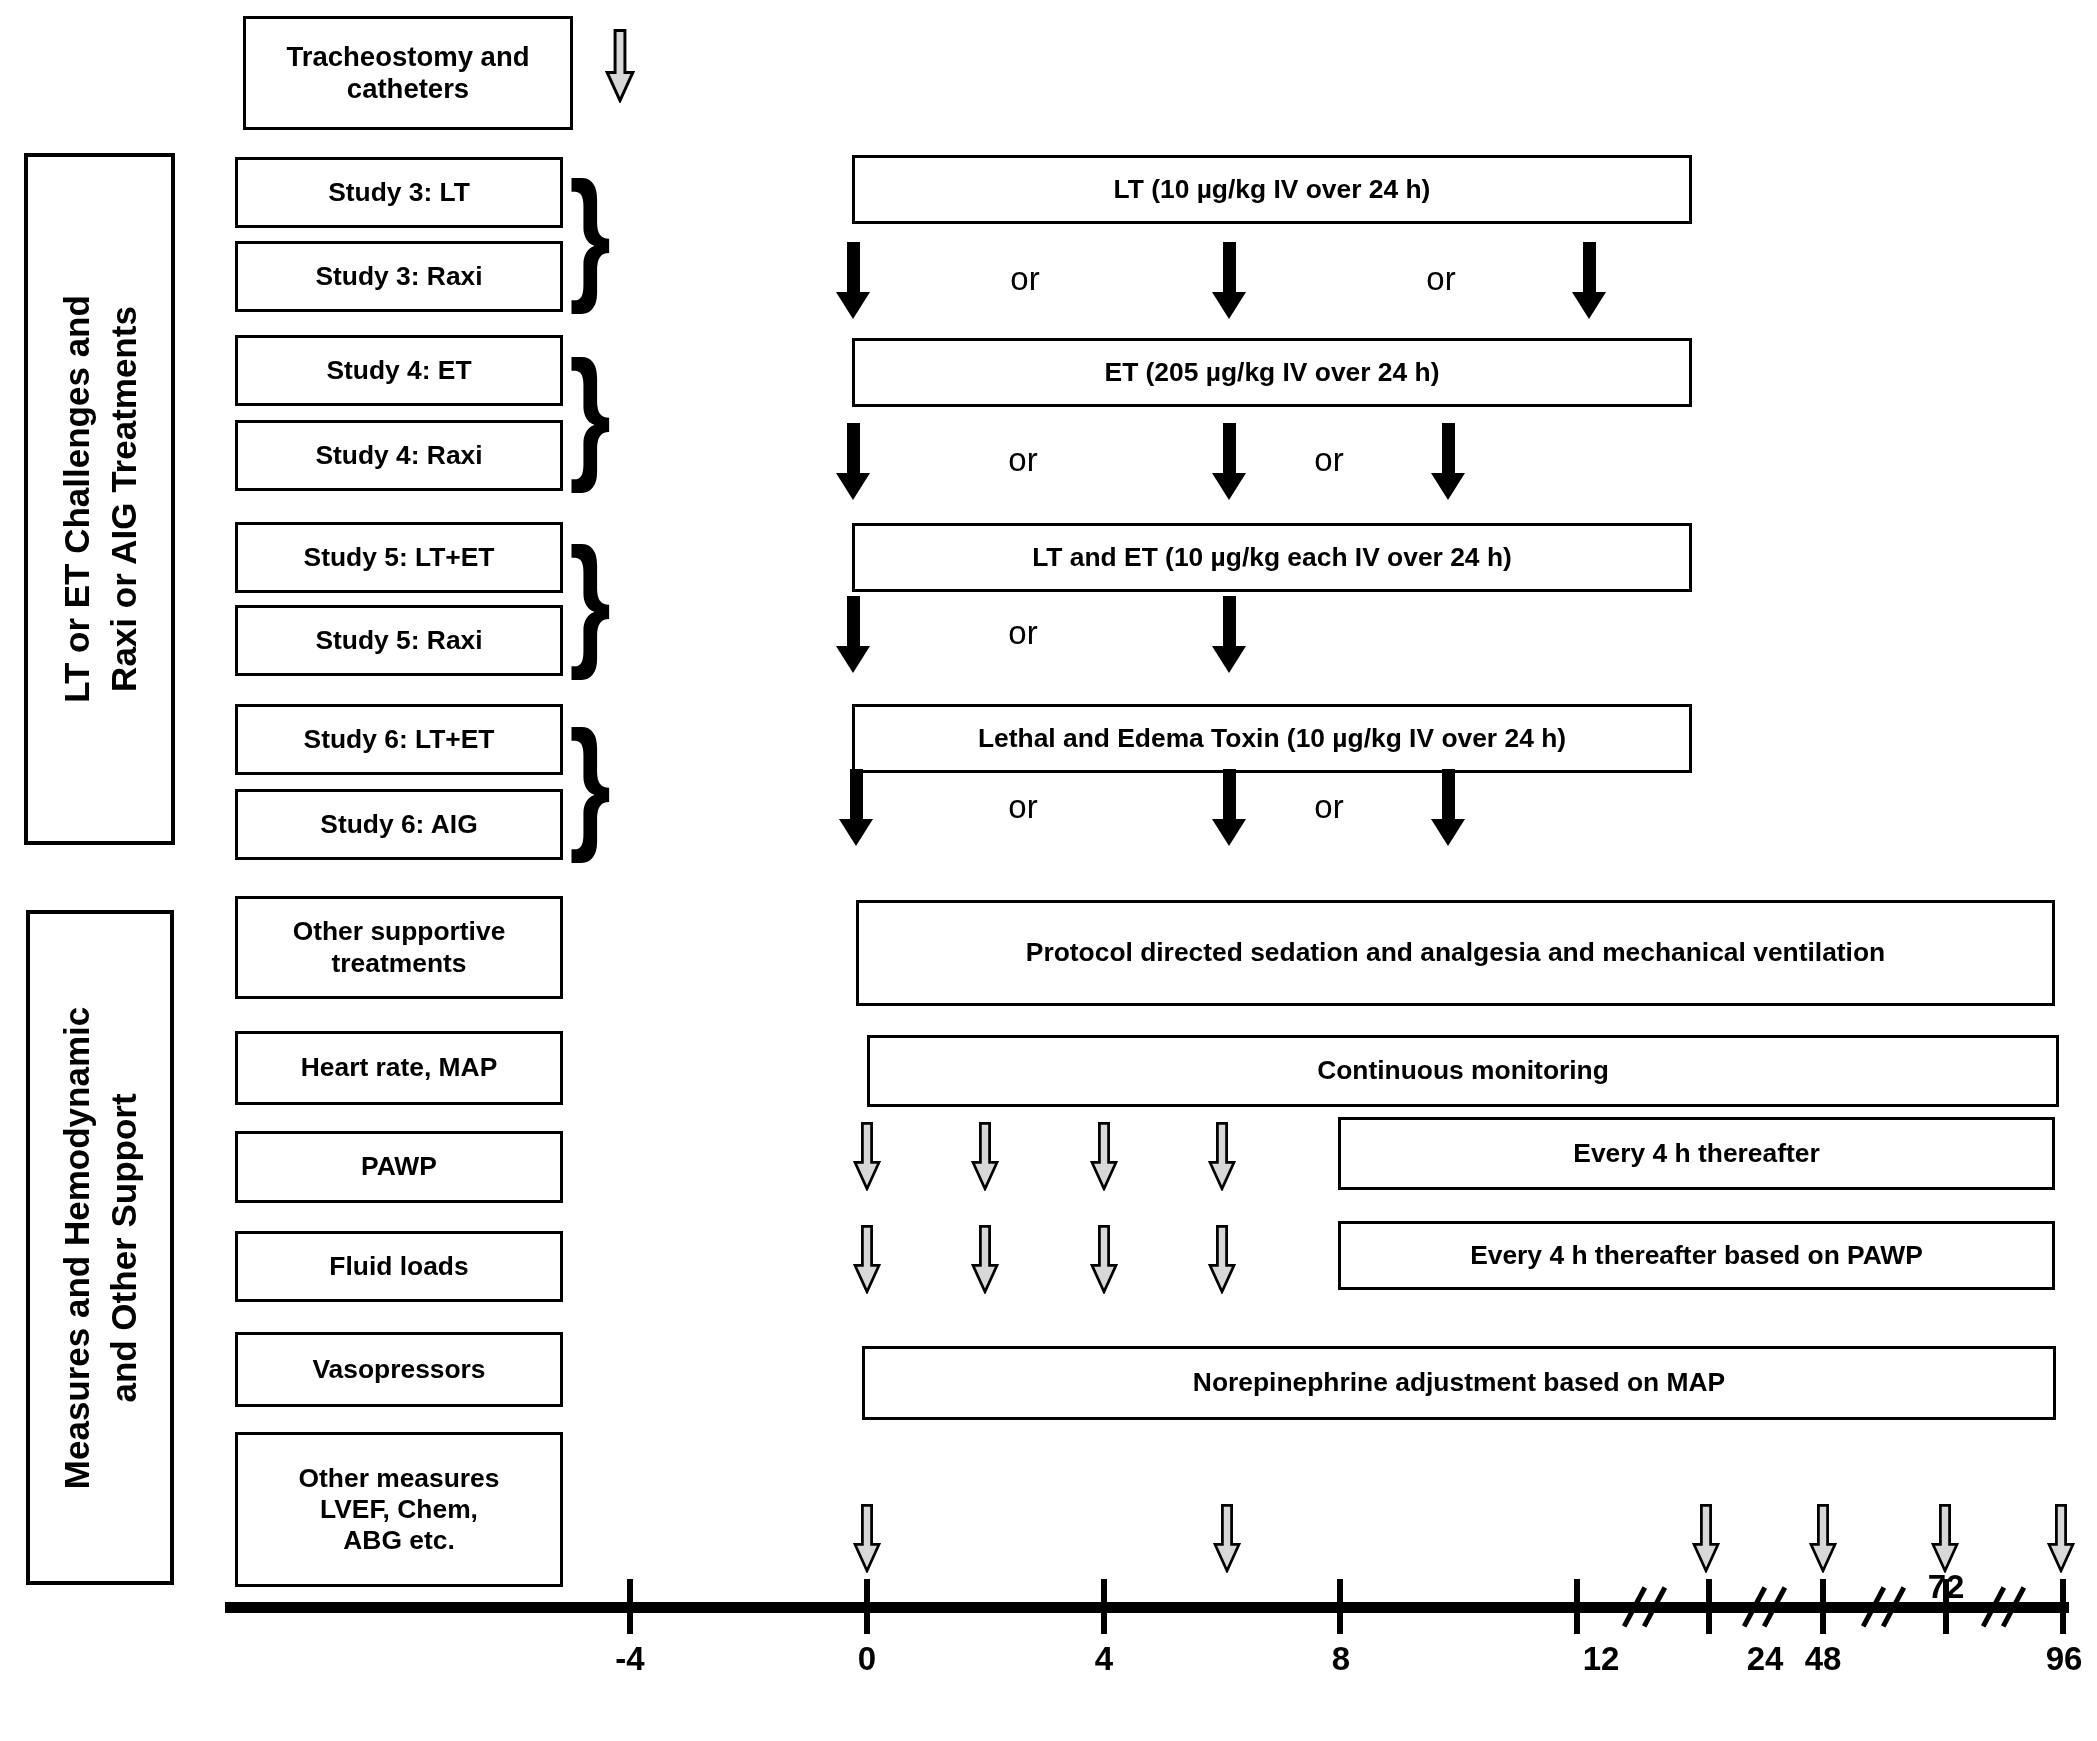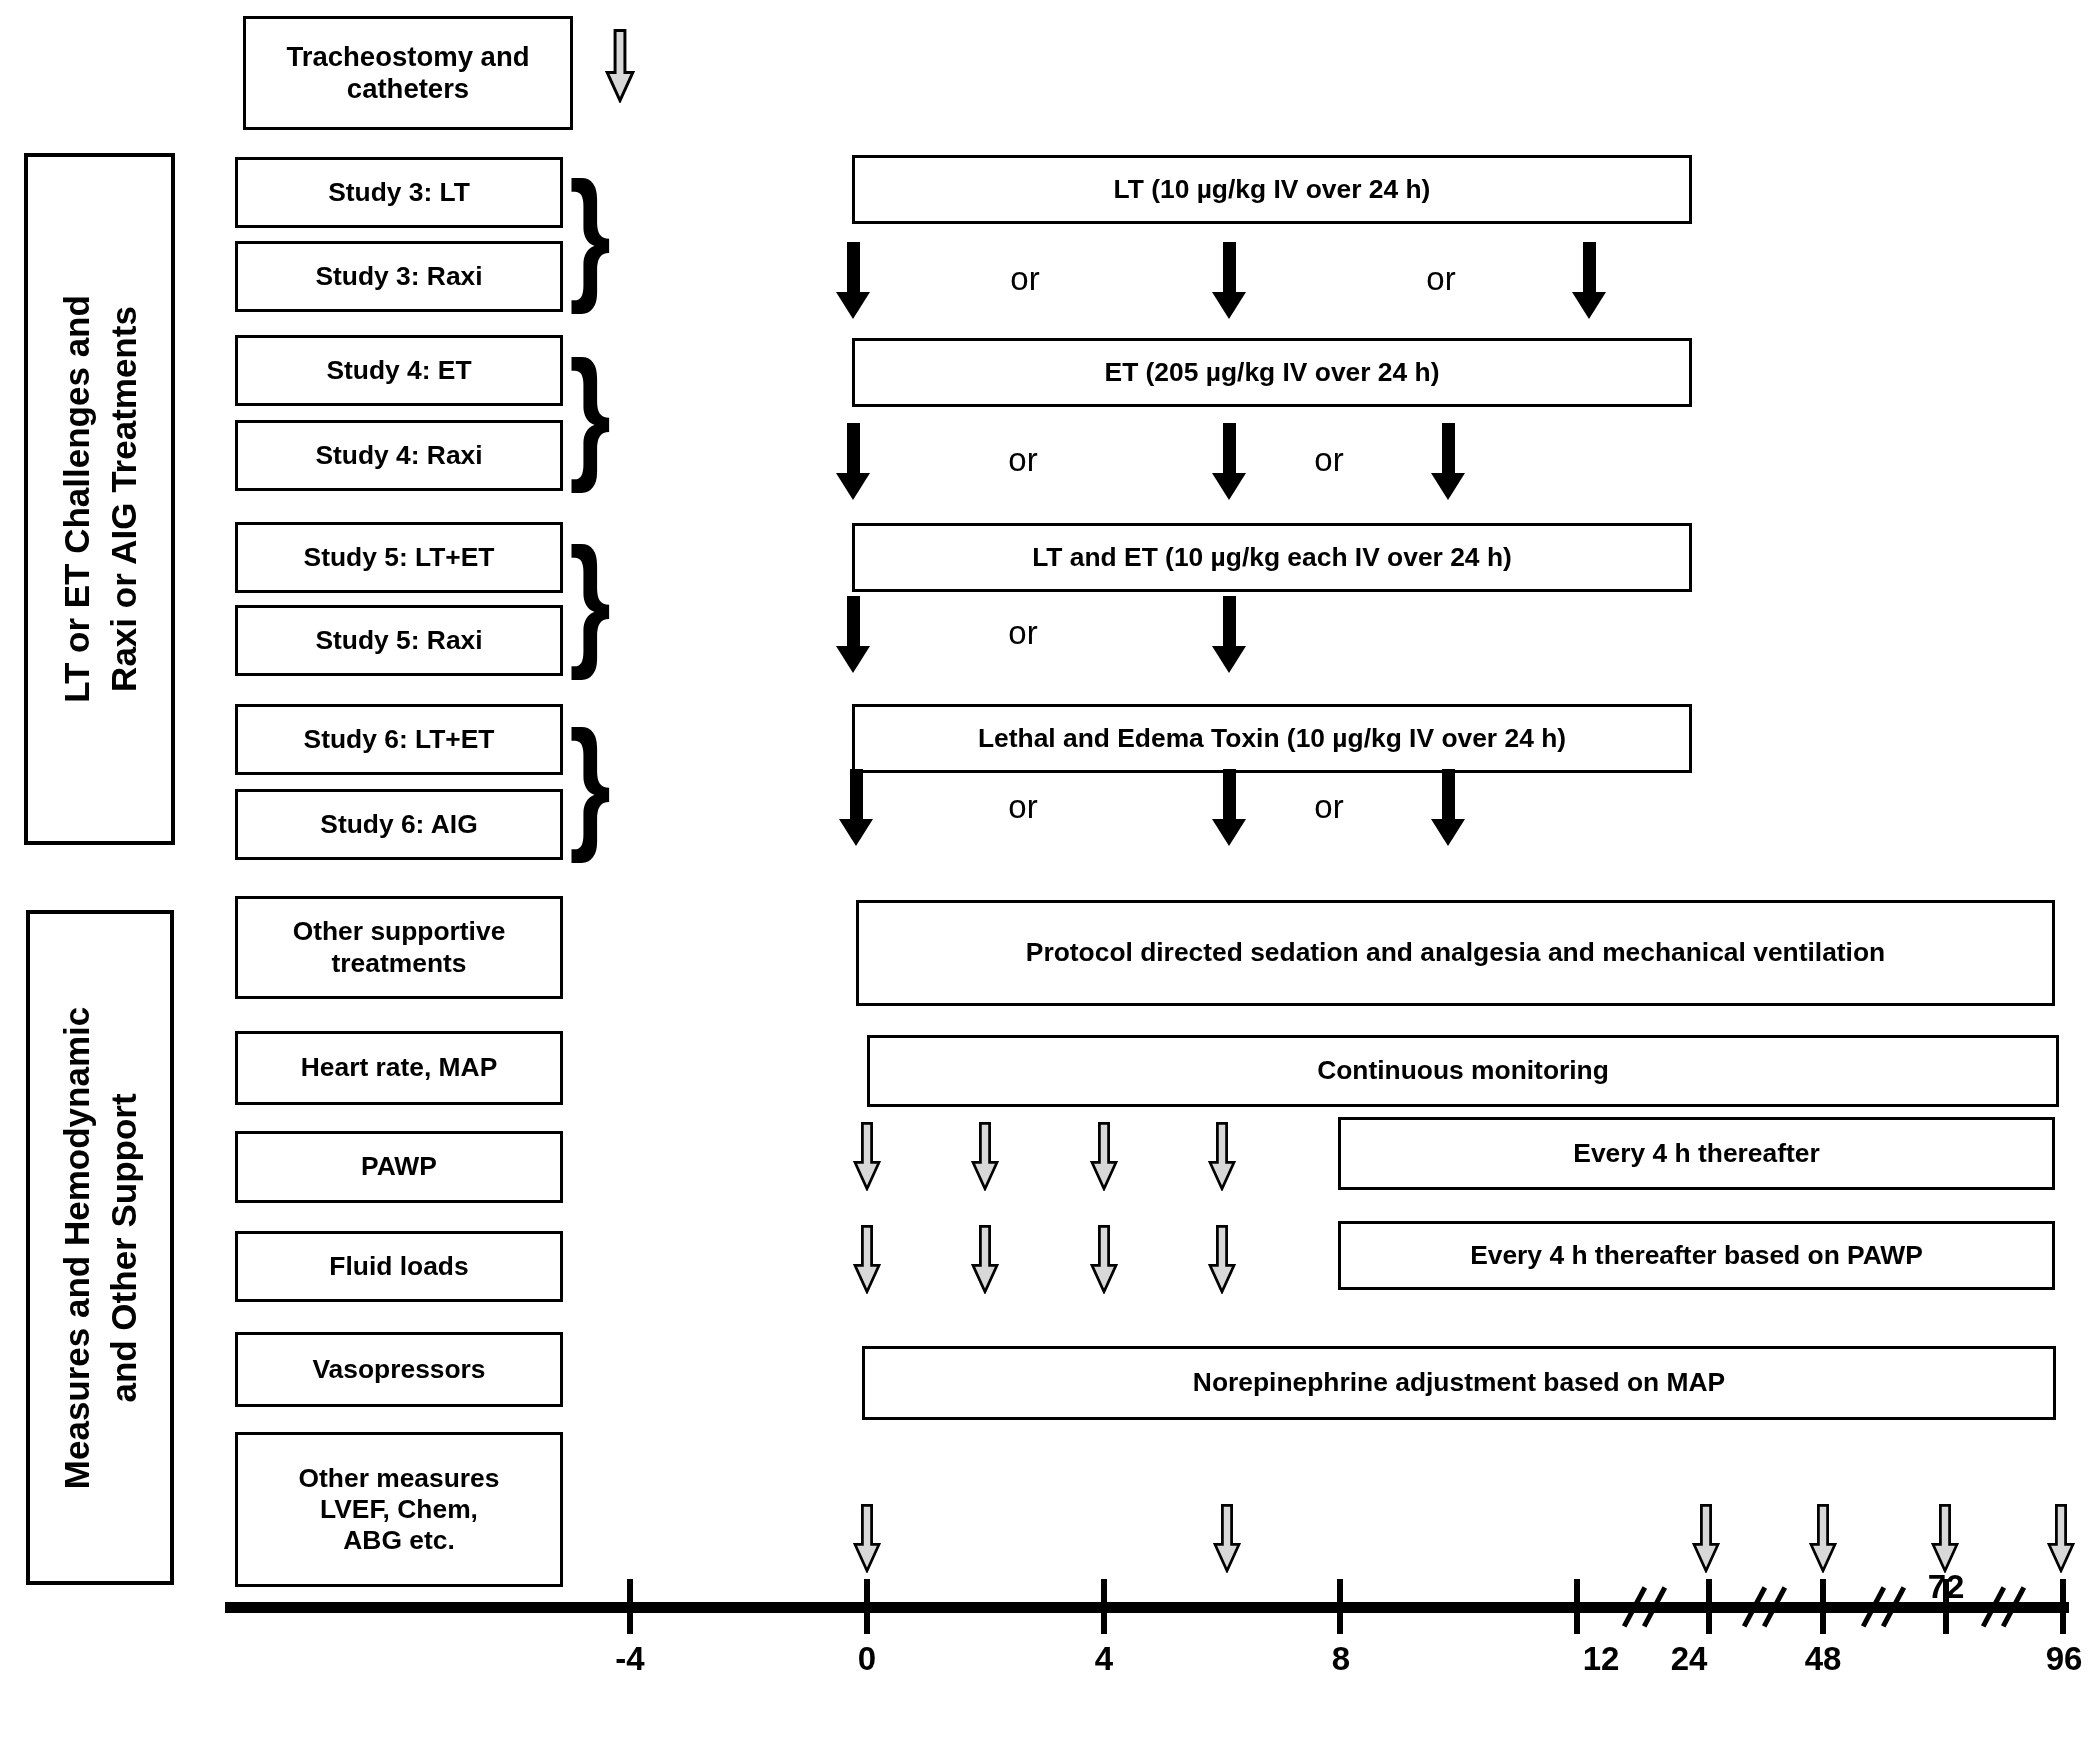--- a/index.html
+++ b/index.html
@@ -259,20 +259,20 @@
   <div class="break-slash" style="left:1871px;top:1585px;"></div>
   <div class="break-slash" style="left:1891px;top:1585px;"></div>
   <div class="break-slash" style="left:1991px;top:1585px;"></div>
   <div class="break-slash" style="left:2011px;top:1585px;"></div>
 
   <span class="tick-label" style="left:630px;top:1640px;">-4</span>
   <span class="tick-label" style="left:867px;top:1640px;">0</span>
   <span class="tick-label" style="left:1104px;top:1640px;">4</span>
   <span class="tick-label" style="left:1341px;top:1640px;">8</span>
   <span class="tick-label" style="left:1577px;top:1640px;margin-left:24px;">12</span>
-  <span class="tick-label" style="left:1689px;top:1640px;text-align:right;">24</span>
+  <span class="tick-label" style="left:1765px;top:1640px;text-align:right;">24</span>
   <span class="tick-label" style="left:1823px;top:1640px;">48</span>
   <span class="tick-label" style="left:1946px;top:1568px;">72</span>
   <span class="tick-label" style="left:2064px;top:1640px;">96</span>
 
 
 </div>
 
 
 </body></html>

